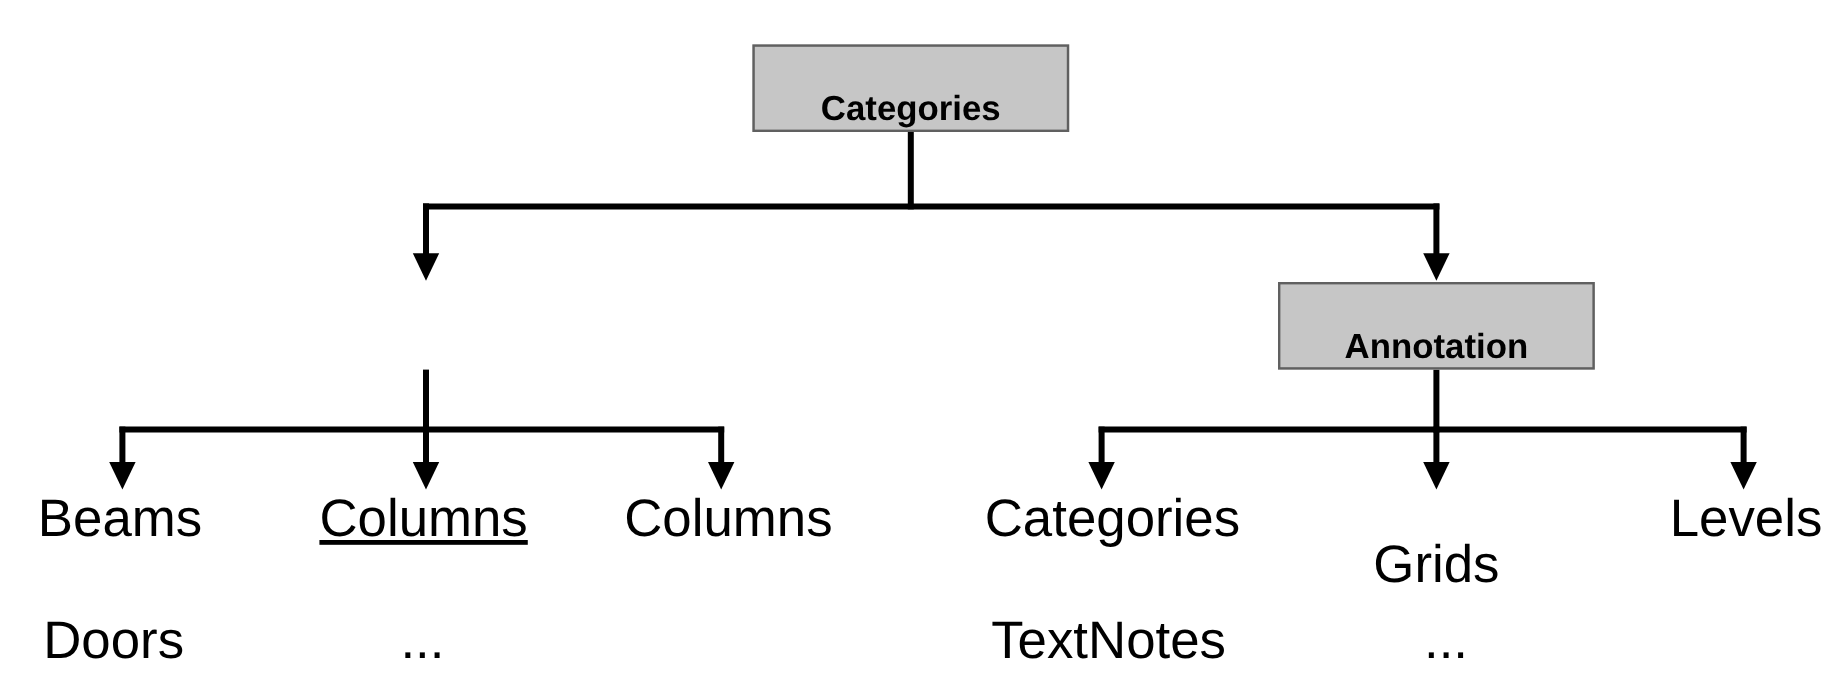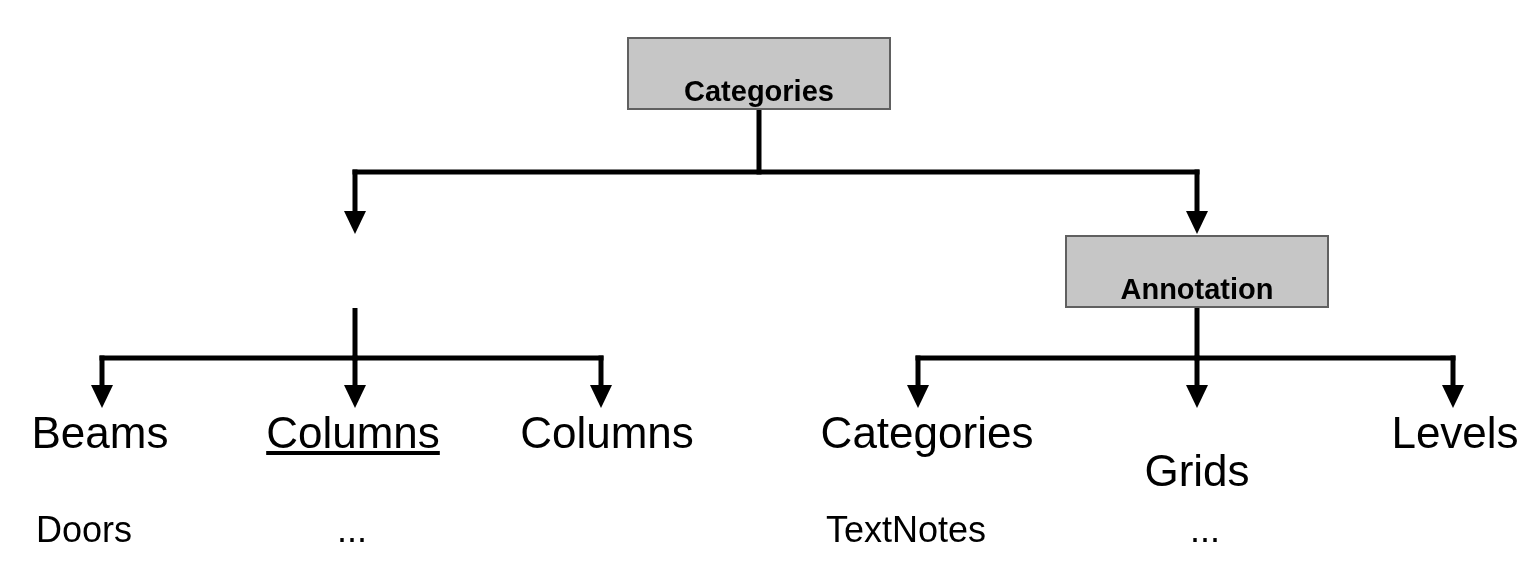--- a/index.html
+++ b/index.html
@@ -32,21 +32,21 @@
     white-space: nowrap;
   }
   .leaf {
     position: absolute; top: 411px;
     transform: translateX(-50%);
     font-size: 44px; line-height: 1;
     white-space: nowrap;
   }
   .extra {
     position: absolute; top: 512px;
-    font-size: 36px; line-height: 1;
+    font-size: 44px; line-height: 1;
     white-space: nowrap;
   }
   .extra.centered { transform: translateX(-50%); }
 </style>
 </head>
 <body>
 
 <div class="stage">
 
   <svg class="svg-layer" width="1533" height="583" viewBox="0 0 1533 583">

